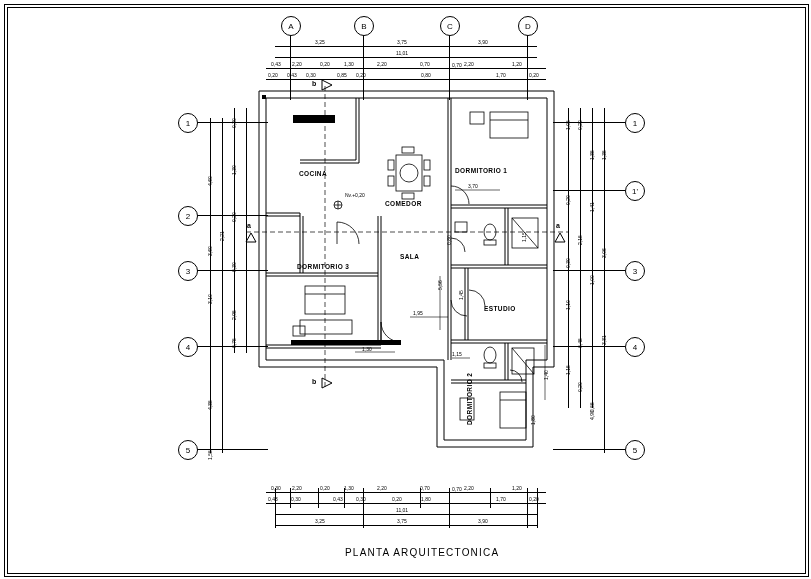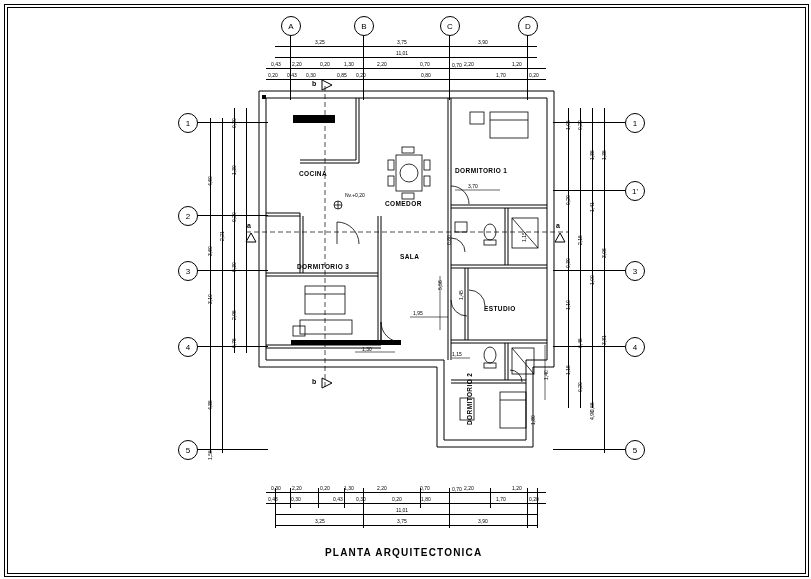--- a/index.html
+++ b/index.html
@@ -368,15 +368,15 @@
   <div class="tick" style="left:290px;top:488px;height:20px;"></div>
   <div class="tick" style="left:318px;top:488px;height:20px;"></div>
   <div class="tick" style="left:344px;top:488px;height:20px;"></div>
   <div class="tick" style="left:363px;top:488px;height:40px;"></div>
   <div class="tick" style="left:420px;top:488px;height:20px;"></div>
   <div class="tick" style="left:449px;top:488px;height:40px;"></div>
   <div class="tick" style="left:490px;top:488px;height:20px;"></div>
   <div class="tick" style="left:527px;top:488px;height:40px;"></div>
   <div class="tick" style="left:537px;top:488px;height:40px;"></div>
 
-  <div class="title" style="left:325px;top:547px;font-weight:bold;">PLANTA  ARQUITECTONICA</div>
+  <div class="title" style="left:345px;top:547px;">PLANTA  ARQUITECTONICA</div>
 
 </div>
 
 </body></html>

